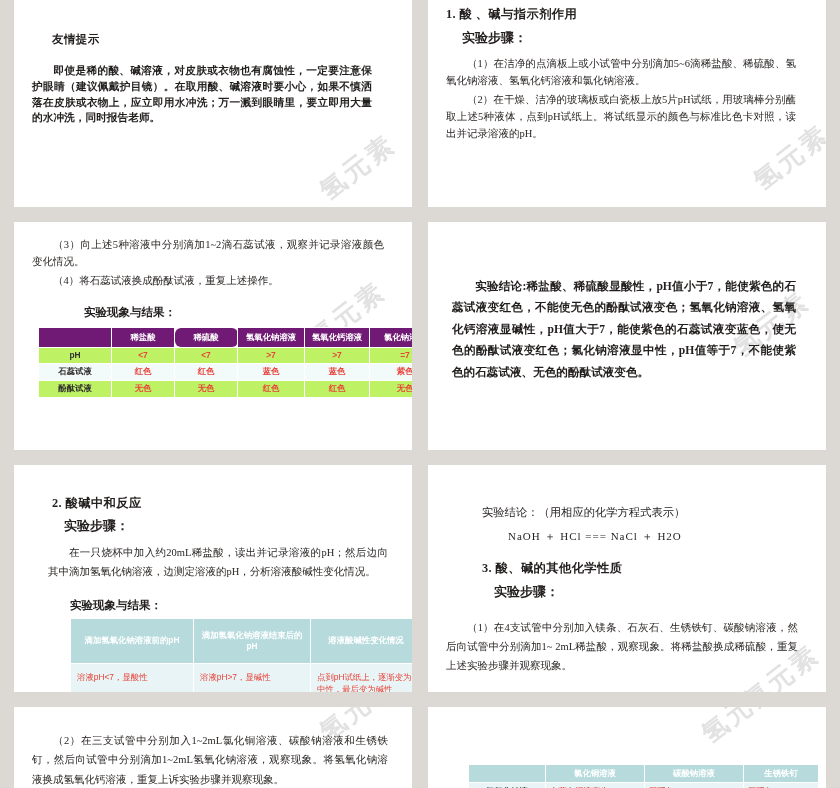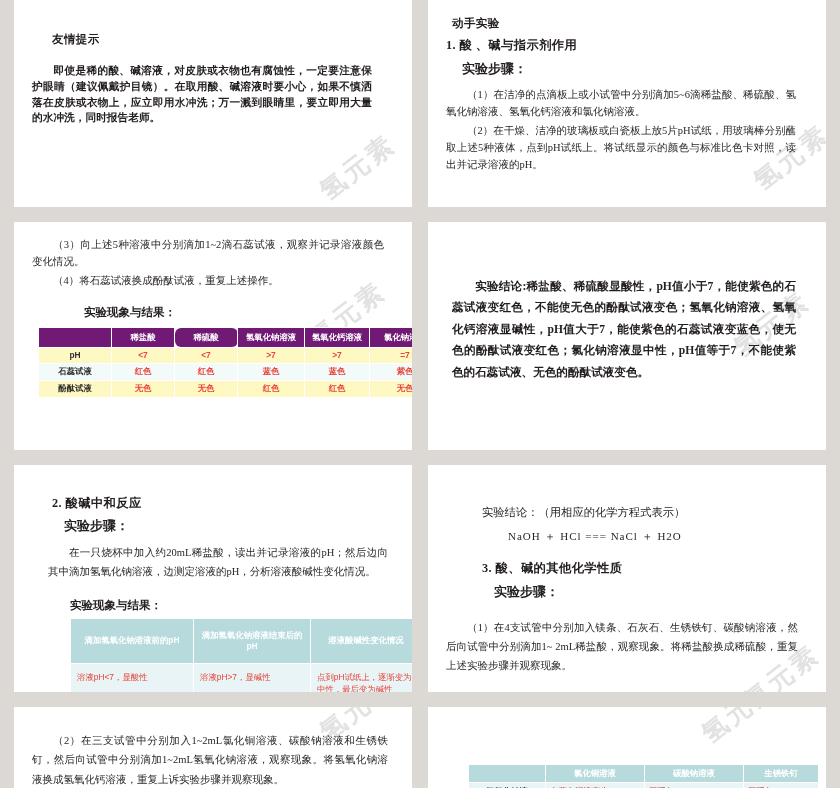--- a/index.html
+++ b/index.html
@@ -104,21 +104,21 @@
     line-height:1.25;
     border:1px solid #ffffff;
   }
   table.dtab td{
     font-size:8.4px;
     text-align:center;
     padding:2.5px 2px;
     border:1px solid #ffffff;
     font-weight:bold;
   }
-  .rowA{background:#fef9c3;}
+  .rowA{background:#bef264;}
   .rowB{background:#f2fafa;}
   .lab{color:#333130;}
   .val-red{color:#e8453c;}
 
   
   table.t2{border-collapse:collapse;table-layout:fixed;width:318px;
     font-family:"Liberation Sans","DejaVu Sans",sans-serif;}
   table.t2 th{
     background:#b7dbdd;color:#fff;font-size:8.4px;font-weight:bold;
     padding:5px 5px;text-align:center;line-height:1.35;height:34px;
@@ -153,21 +153,20 @@
     <div class="wm" style="left:300px;top:150px;">氢元素</div>
     <div class="inner">
       <div class="h-title" style="margin-top:32px;margin-left:20px;">友情提示</div>
       <div class="body-p indent2" style="margin-top:16px;margin-left:0;margin-right:22px;">即使是稀的酸、碱溶液，对皮肤或衣物也有腐蚀性，一定要注意保护眼睛（建议佩戴护目镜）。在取用酸、碱溶液时要小心，如果不慎洒落在皮肤或衣物上，应立即用水冲洗；万一溅到眼睛里，要立即用大量的水冲洗，同时报告老师。</div>
     </div>
   </div>
 
   <div class="slide right">
     <div class="wm" style="left:320px;top:140px;">氢元素</div>
     <div class="inner">
-      <div class="h-title" style="margin-top:16px;margin-left:6px;">动手实验</div>
       <div class="h-title" style="margin-top:6px;margin-left:0px;font-size:12.3px;">1. 酸 、碱与指示剂作用</div>
       <div class="sub-h" style="margin-top:6px;margin-left:16px;">实验步骤：</div>
       <div class="body-thin indent2" style="margin-top:8px;margin-right:12px;">（1）在洁净的点滴板上或小试管中分别滴加5~6滴稀盐酸、稀硫酸、氢氧化钠溶液、氢氧化钙溶液和氯化钠溶液。</div>
       <div class="body-thin indent2" style="margin-top:2px;margin-right:12px;">（2）在干燥、洁净的玻璃板或白瓷板上放5片pH试纸，用玻璃棒分别蘸取上述5种液体，点到pH试纸上。将试纸显示的颜色与标准比色卡对照，读出并记录溶液的pH。</div>
     </div>
   </div>
 
   <div class="gaprow"></div>
 
   <div class="slide left">

